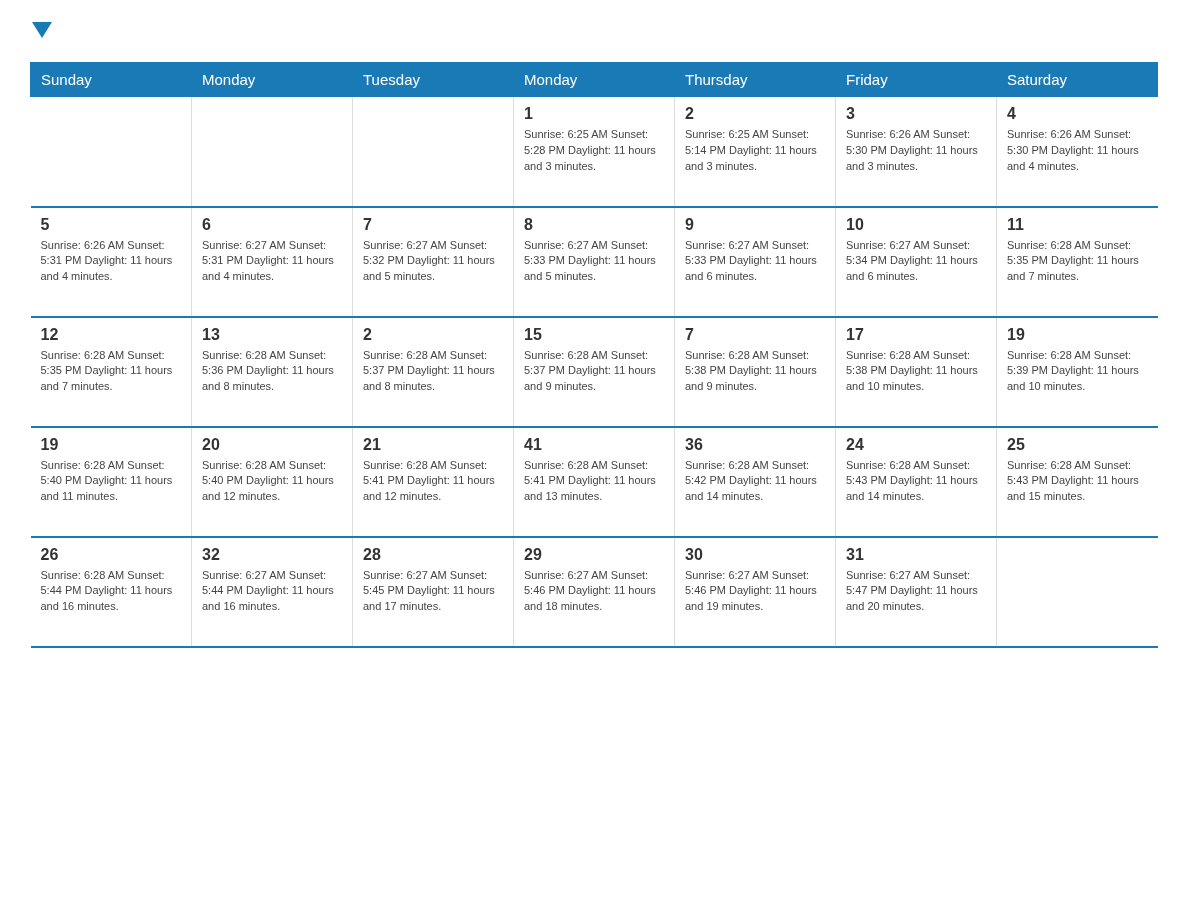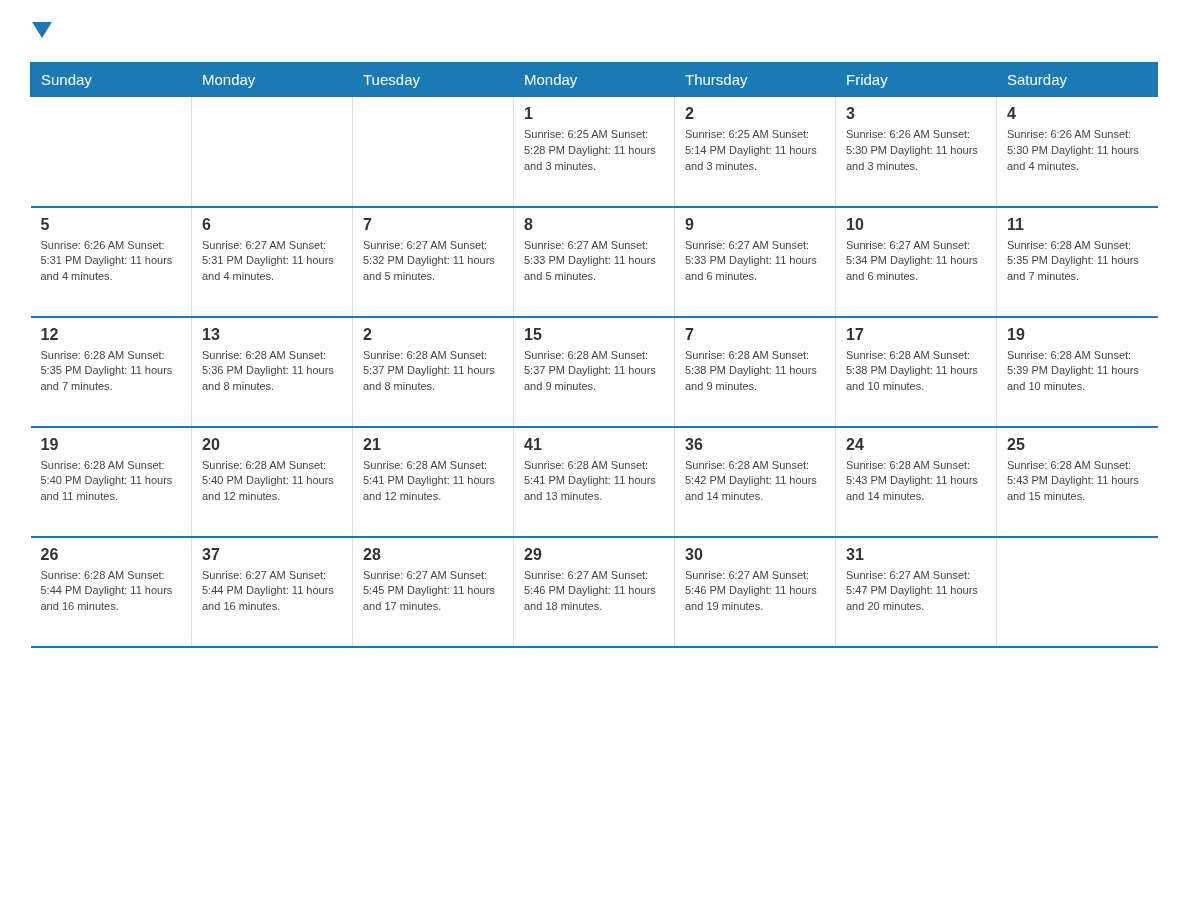--- a/index.html
+++ b/index.html
@@ -295,21 +295,21 @@
         </td>
       </tr>
       <tr>
         <td>
           <span class="day-number">26</span>
           <div class="day-info">Sunrise: 6:28 AM
 Sunset: 5:44 PM
 Daylight: 11 hours and 16 minutes.</div>
         </td>
         <td>
-          <span class="day-number">37</span>
+          <span class="day-number">32</span>
           <div class="day-info">Sunrise: 6:27 AM
 Sunset: 5:44 PM
 Daylight: 11 hours and 16 minutes.</div>
         </td>
         <td>
           <span class="day-number">28</span>
           <div class="day-info">Sunrise: 6:27 AM
 Sunset: 5:45 PM
 Daylight: 11 hours and 17 minutes.</div>
         </td>

